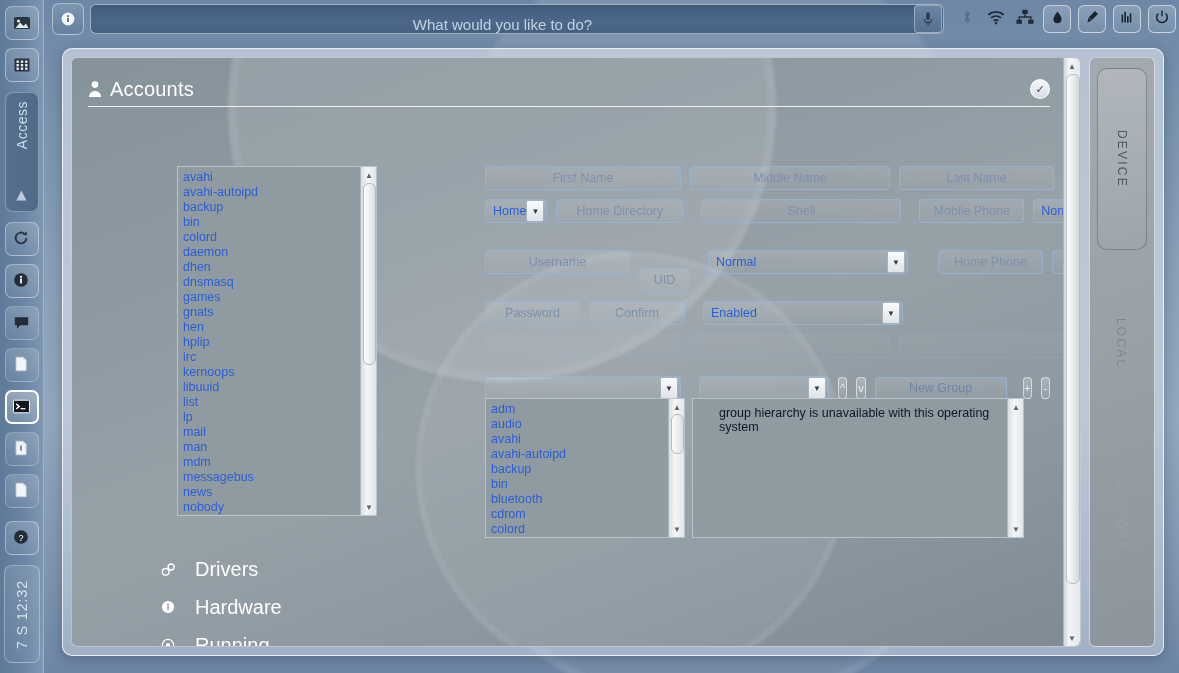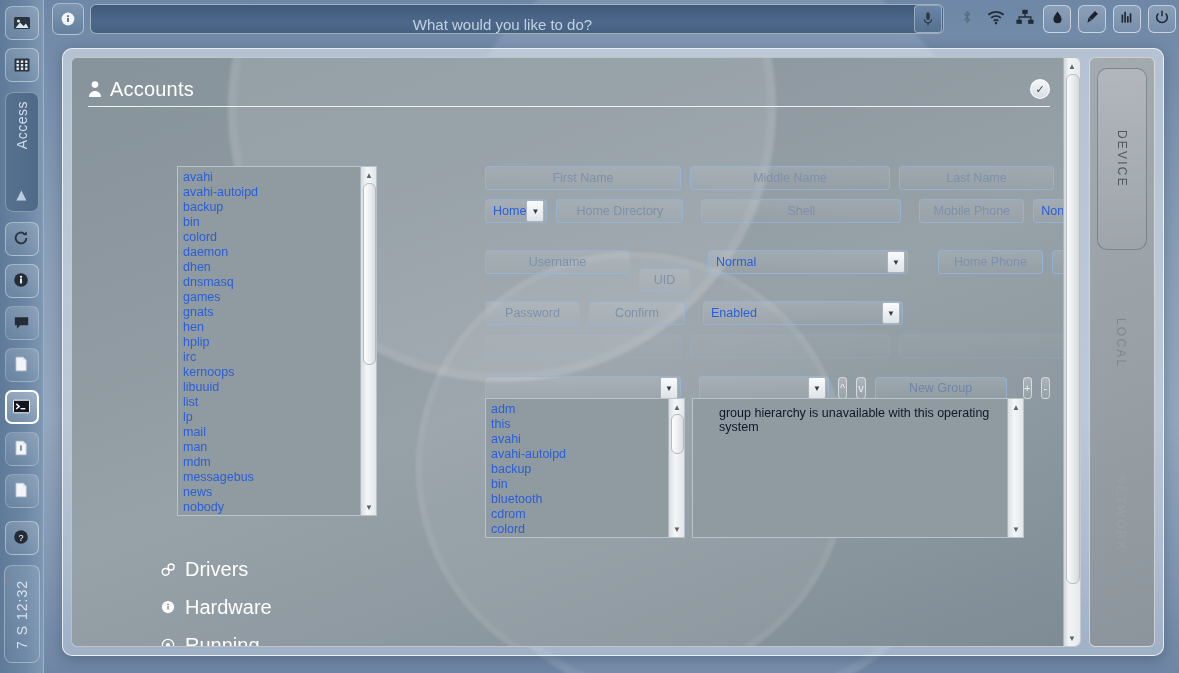--- a/index.html
+++ b/index.html
@@ -229,21 +229,21 @@
   }
   #group-list .items{position:absolute;left:0;top:0;right:15px;padding:3px 0 0 5px;}
   #hier-box{
     position:absolute;left:620px;top:340px;right:56px;height:140px;
     background:#8f9aa1;border:1px solid #b9c3cb;box-sizing:border-box;overflow:hidden;
   }
   #hier-box .msg{color:#0f172a;font-size:12.5px;padding:7px 0 0 26px;}
 
   
   #sections{position:absolute;left:88px;top:492px;}
-  .section{display:flex;align-items:center;gap:9px;height:38px;color:#ffffff;font-size:20px;}
+  .section{display:flex;align-items:center;gap:19px;height:38px;color:#ffffff;font-size:20px;}
   .section .s-ico{width:16px;height:16px;display:flex;align-items:center;justify-content:center;}
 
   
   #rail{
     flex:0 0 64px;border-radius:6px;
     background:linear-gradient(160deg,#a3aab0,#9aa2a8 45%,#8d959c 100%);
     border:1px solid rgba(255,255,255,.55);
     position:relative;overflow:hidden;
   }
   .rail-tab{
@@ -587,21 +587,21 @@
         <div class="sbtn">v</div>
         <div class="newgrp" style="">New Group</div>
         <div class="sbtn" style="margin-left:7px;">+</div>
         <div class="sbtn">-</div>
       </div>
     </div>
 
     <div id="group-list">
       <div class="items" id="group-items">
           <div class="uitem">adm</div>
-          <div class="uitem">this</div>
+          <div class="uitem">audio</div>
           <div class="uitem">avahi</div>
           <div class="uitem">avahi-autoipd</div>
           <div class="uitem">backup</div>
           <div class="uitem">bin</div>
           <div class="uitem">bluetooth</div>
           <div class="uitem">cdrom</div>
           <div class="uitem">colord</div>
         </div>
       <div class="lst-sb">
         <div class="sb-arrow up">▲</div>

